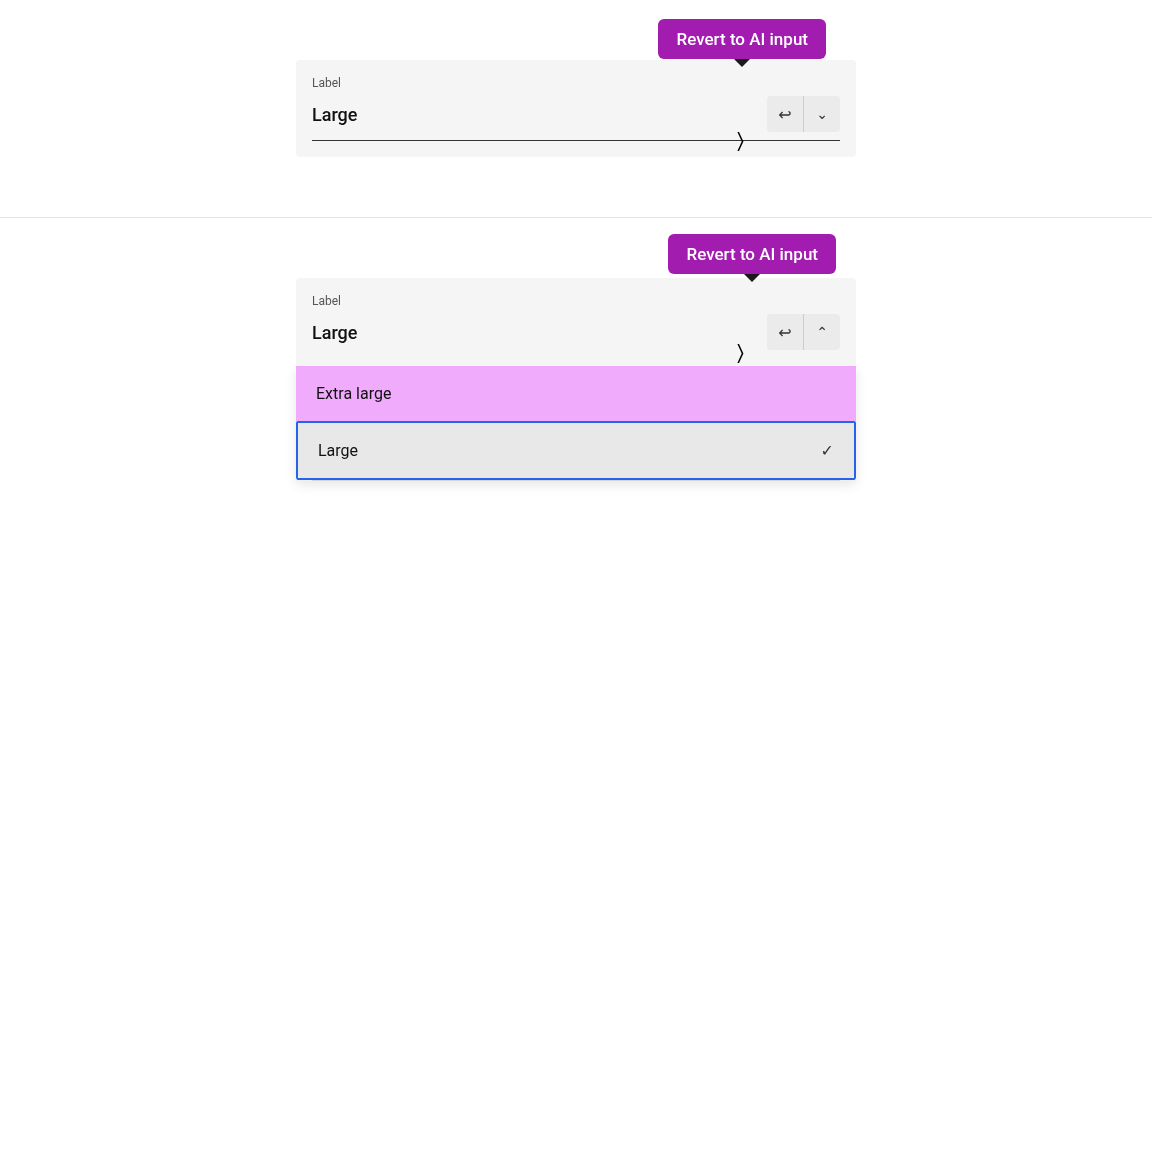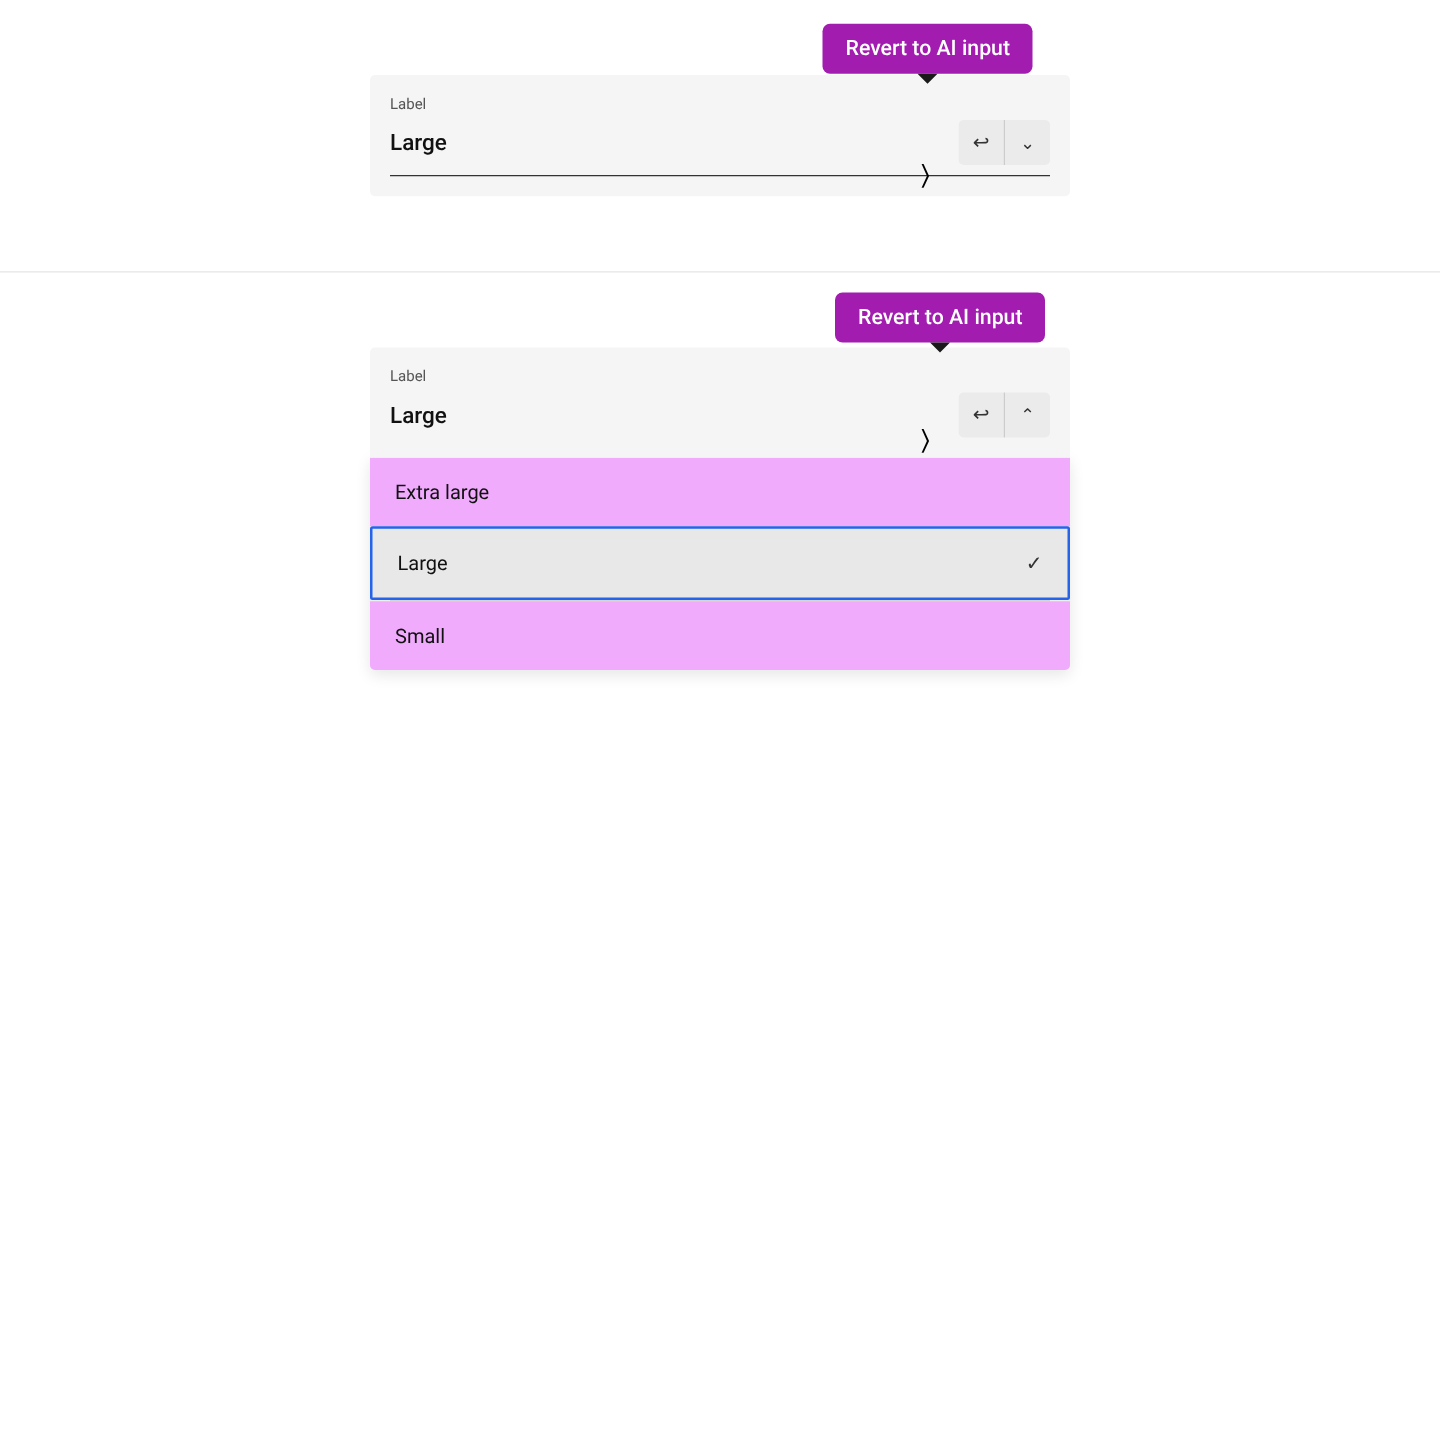--- a/index.html
+++ b/index.html
@@ -249,17 +249,14 @@
     </div>
 
     <div class="dropdown-item selected">
       <span>Large</span>
       <span class="check-icon">✓</span>
     </div>
 
 
     <div class="dropdown-divider"></div>
 
-    <div class="dropdown-item">
-      <span>Small</span>
-    </div>
   </div>
 </div>
 
 </body></html>

